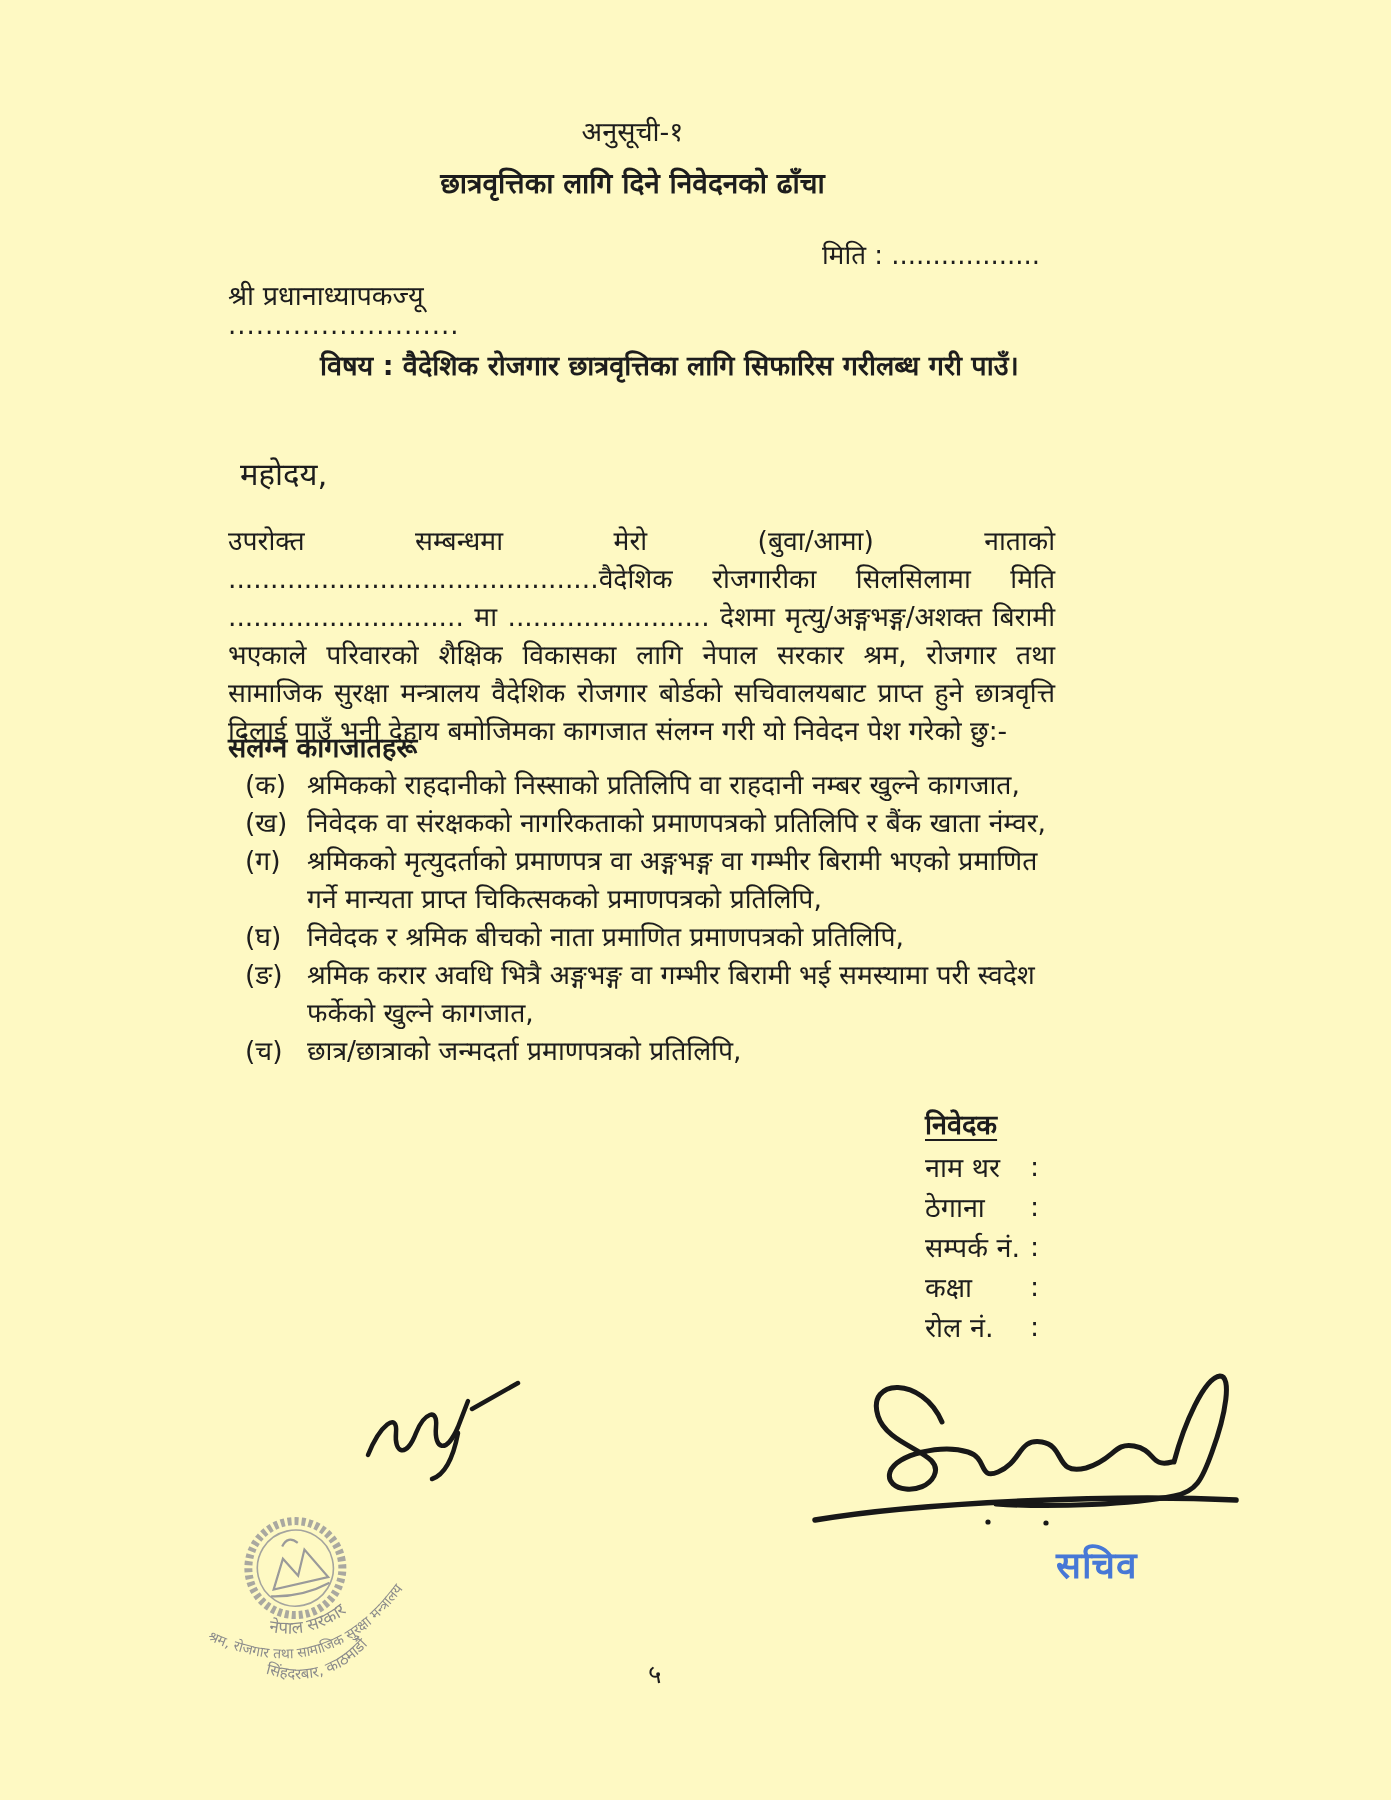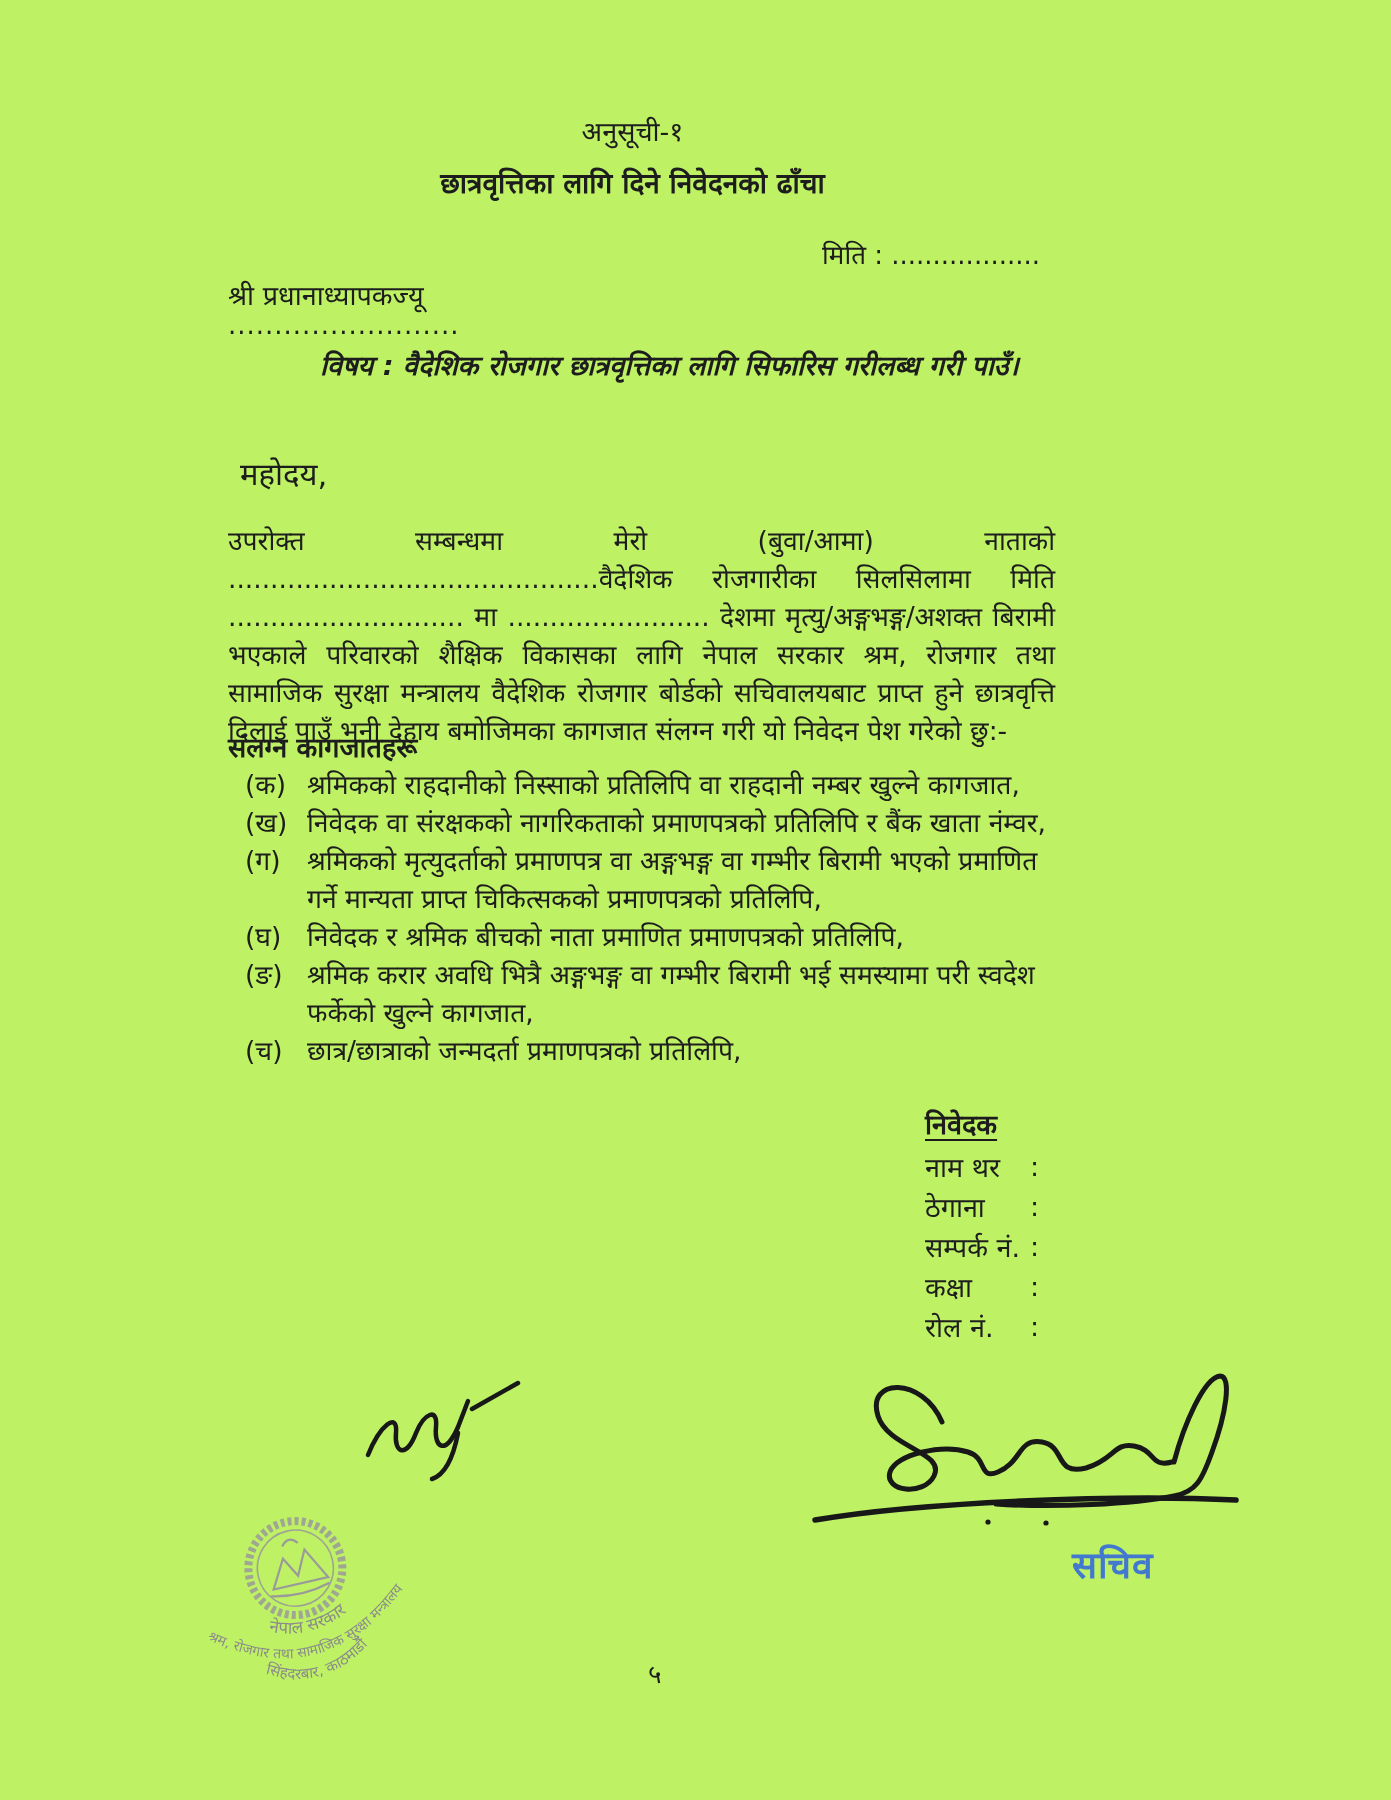--- a/index.html
+++ b/index.html
@@ -2,37 +2,37 @@
 <html><head>
 <meta charset="utf-8">
 <style>
   * { box-sizing: border-box; }
   html, body { margin: 0; padding: 0; background: #e8e8e8; }
   .page {
     position: relative;
     width: 1391px;
     height: 1800px;
     margin: 0 auto;
-    background: #bef264;
+    background: #fef9c3;
     font-family: "DejaVu Sans", sans-serif;
     color: #1d1d1d;
     overflow: hidden;
   }
   .abs { position: absolute; }
 
   
   .doc-header { top: 112px; left: 225px; width: 815px; text-align: center; }
   .annex-line   { font-size: 27px; margin-bottom: 14px; }
   .clause-line  { font-size: 26px; margin-bottom: 6px; }
   .form-title   { font-size: 28px; font-weight: bold; }
 
   .date-line { top: 236px; left: 225px; width: 815px; text-align: right; font-size: 26px; }
   .addressee { top: 276px; left: 228px; font-size: 27px; }
   .addressee-dots { top: 310px; left: 228px; font-size: 26px; letter-spacing: 1px; }
-  .subject { top: 346px; left: 320px; font-size: 27px; font-weight: 600; font-style: italic; }
+  .subject { top: 346px; left: 320px; font-size: 27px; font-weight: 600; }
   .salutation { top: 452px; left: 240px; font-size: 31px; }
 
   .body-par {
     top: 522px; left: 228px; width: 827px;
     font-size: 26.5px; line-height: 38px; text-align: justify;
   }
 
   .attach-heading {
     top: 728px; left: 228px; font-size: 27px; font-weight: bold;
     text-underline-offset: 5px;
@@ -51,21 +51,21 @@
   .field-label { min-width: 103px; }
   .field-colon { margin-left: 2px; }
   .field-value { flex: 1; }
 
   .sig { pointer-events: none; }
   .sig path { fill: none; stroke: #181818; stroke-linecap: round; stroke-linejoin: round; }
 
   .secretary-stamp {
     top: 1538px; left: 1056px;
     font-size: 37px; font-weight: 700; letter-spacing: 1px;
-    color: #3a6fd8; opacity: 0.93; margin-left: 16px;
+    color: #3a6fd8; opacity: 0.93;
   }
 
   .seal-wrap { top: 1496px; left: 166px; width: 286px; height: 218px; transform: rotate(-13deg); }
   .seal-wrap svg text { font-family: "DejaVu Sans", sans-serif; }
 
   .page-number { top: 1655px; left: 648px; font-size: 26px; }
 </style>
 </head>
 <body>
 

